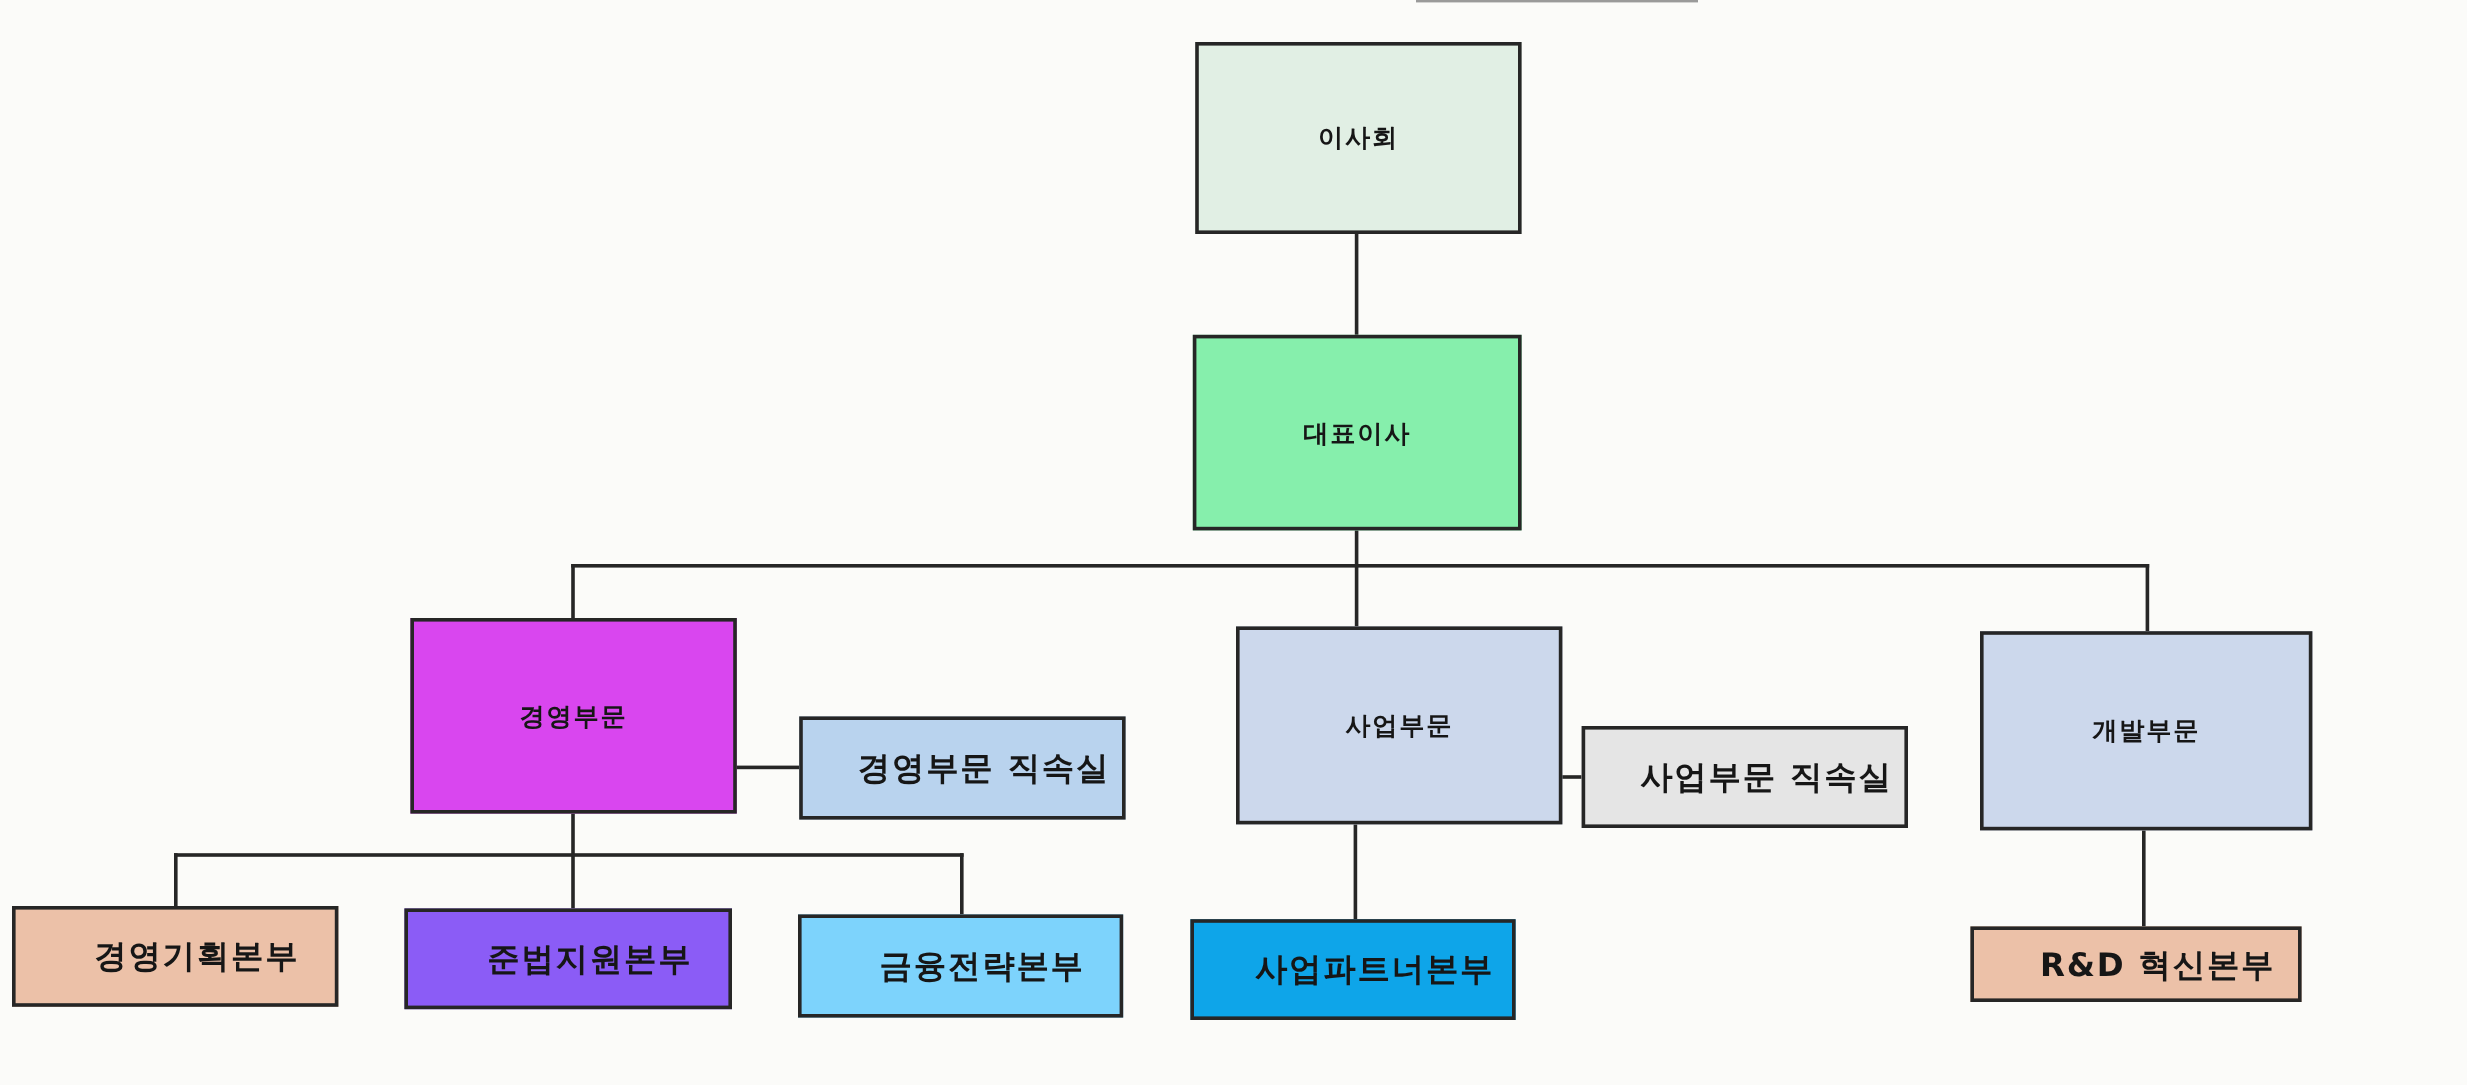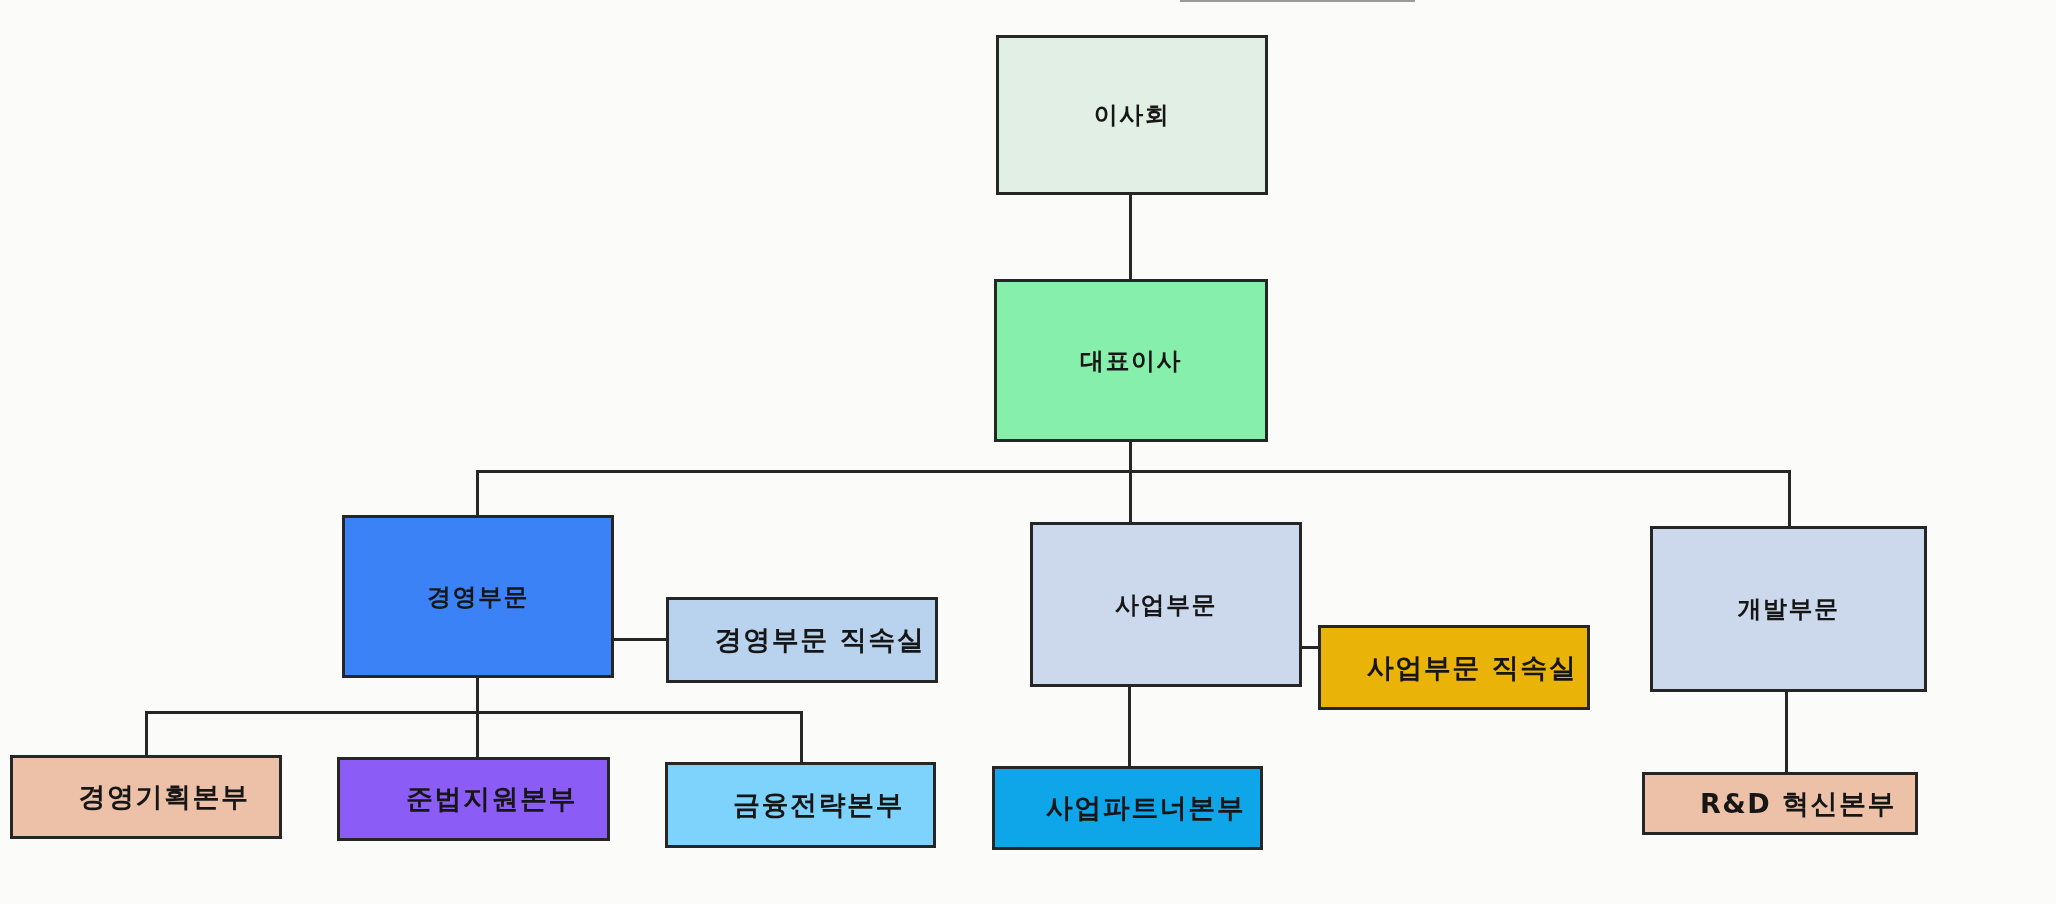--- a/index.html
+++ b/index.html
@@ -15,21 +15,21 @@
   }
   .node{
     position:absolute;
     box-sizing:border-box;
     border:3px solid #262626;
     display:flex;
     align-items:center;
     justify-content:center;
     font-weight:bold;
     color:#161616;
-    font-size:24px;
+    font-size:21px;
     letter-spacing:1.5px;
     text-align:center;
   }
   .node.small{font-size:27px;padding-left:36px;}
   .line{
     position:absolute;
     background:#262626;
   }
   .artifact{
     position:absolute;
@@ -84,27 +84,27 @@
   <div class="line" id="l-sub-h"></div>
   <div class="line" id="l-sub-plan"></div>
   <div class="line" id="l-sub-fin"></div>
   <div class="line" id="l-biz-partner"></div>
   <div class="line" id="l-dev-rnd"></div>
 
   <div class="node" id="n-board" style="background-color: rgb(225, 239, 228);">이사회</div>
 
   <div class="node" id="n-ceo" style="background-color: #86efac;">대표이사</div>
 
-  <div class="node" id="n-div-mgmt" style="background-color: #3b82f6;">경영부문</div>
+  <div class="node" id="n-div-mgmt" style="background-color: #d946ef;">경영부문</div>
 
   <div class="node small" id="n-office-mgmt" style="background-color: rgb(185, 211, 238);">경영부문 직속실</div>
 
   <div class="node" id="n-div-biz" style="background-color: rgb(204, 216, 236); margin-left: 37px;">사업부문</div>
 
-  <div class="node small" id="n-office-biz" style="background-color: #eab308; margin-top: 20px;">사업부문 직속실</div>
+  <div class="node small" id="n-office-biz" style="background-color: #e5e5e5;">사업부문 직속실</div>
 
   <div class="node" id="n-div-dev" style="background-color: rgb(204, 216, 236);">개발부문</div>
 
   <div class="node small" id="n-hq-plan" style="background-color: rgb(236, 193, 168);">경영기획본부</div>
 
   <div class="node small" id="n-hq-comp" style="background-color: #8b5cf6;">준법지원본부</div>
 
   <div class="node small" id="n-hq-fin" style="background-color: #7dd3fc;">금융전략본부</div>
 
   <div class="node small" id="n-hq-partner" style="background-color: #0ea5e9;">사업파트너본부</div>

